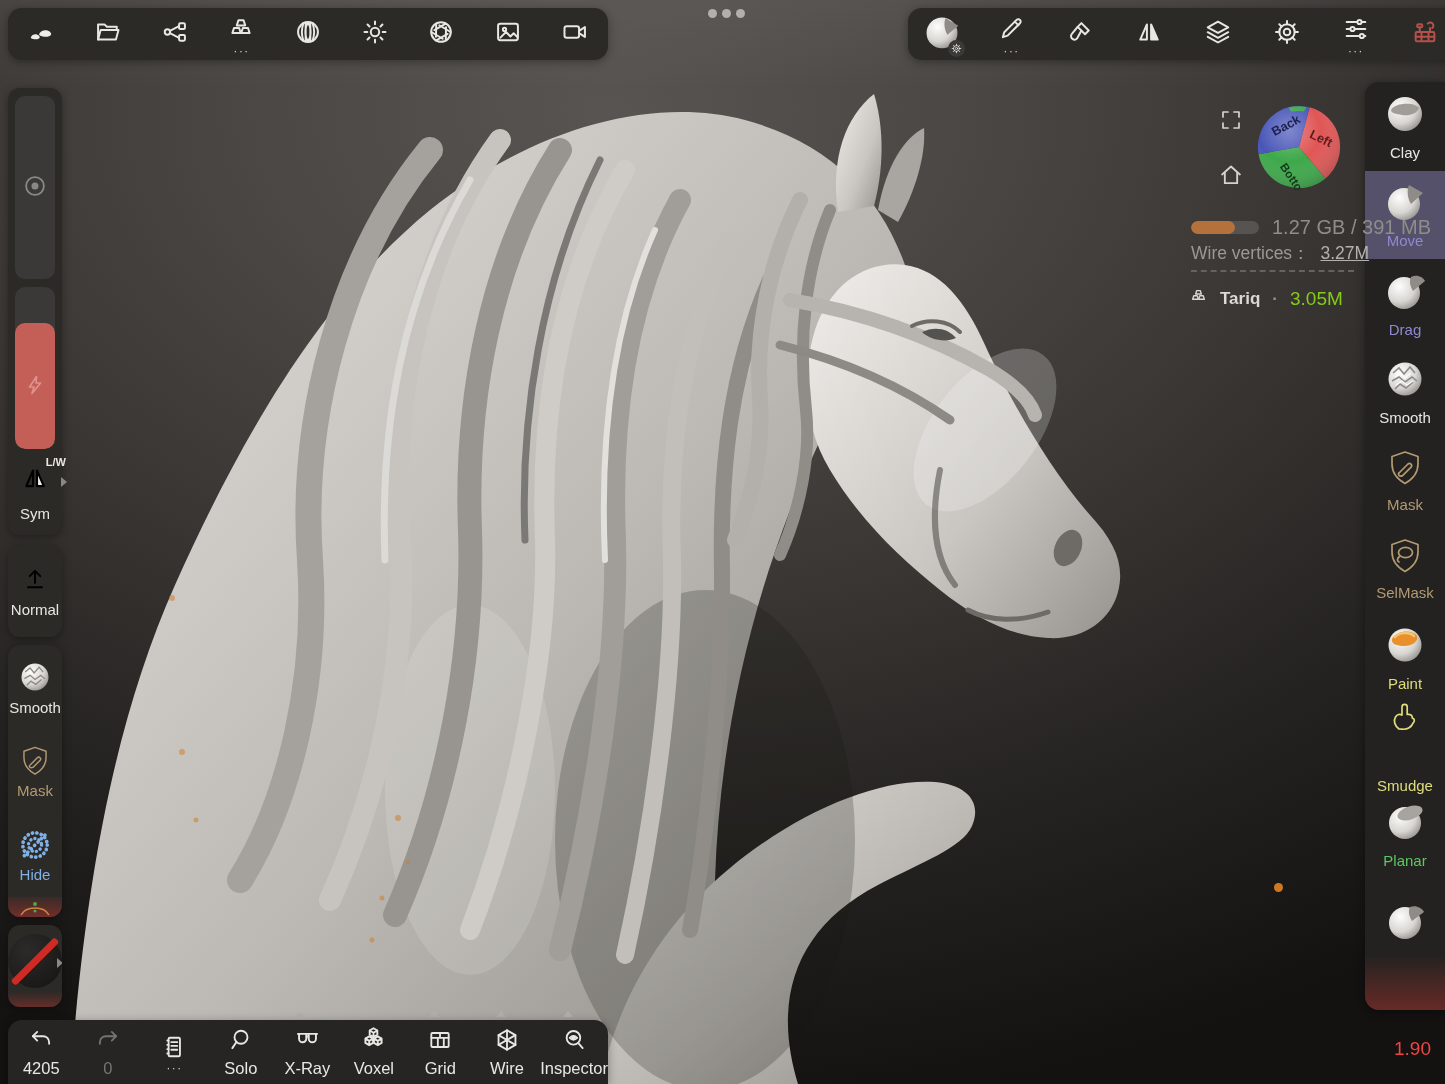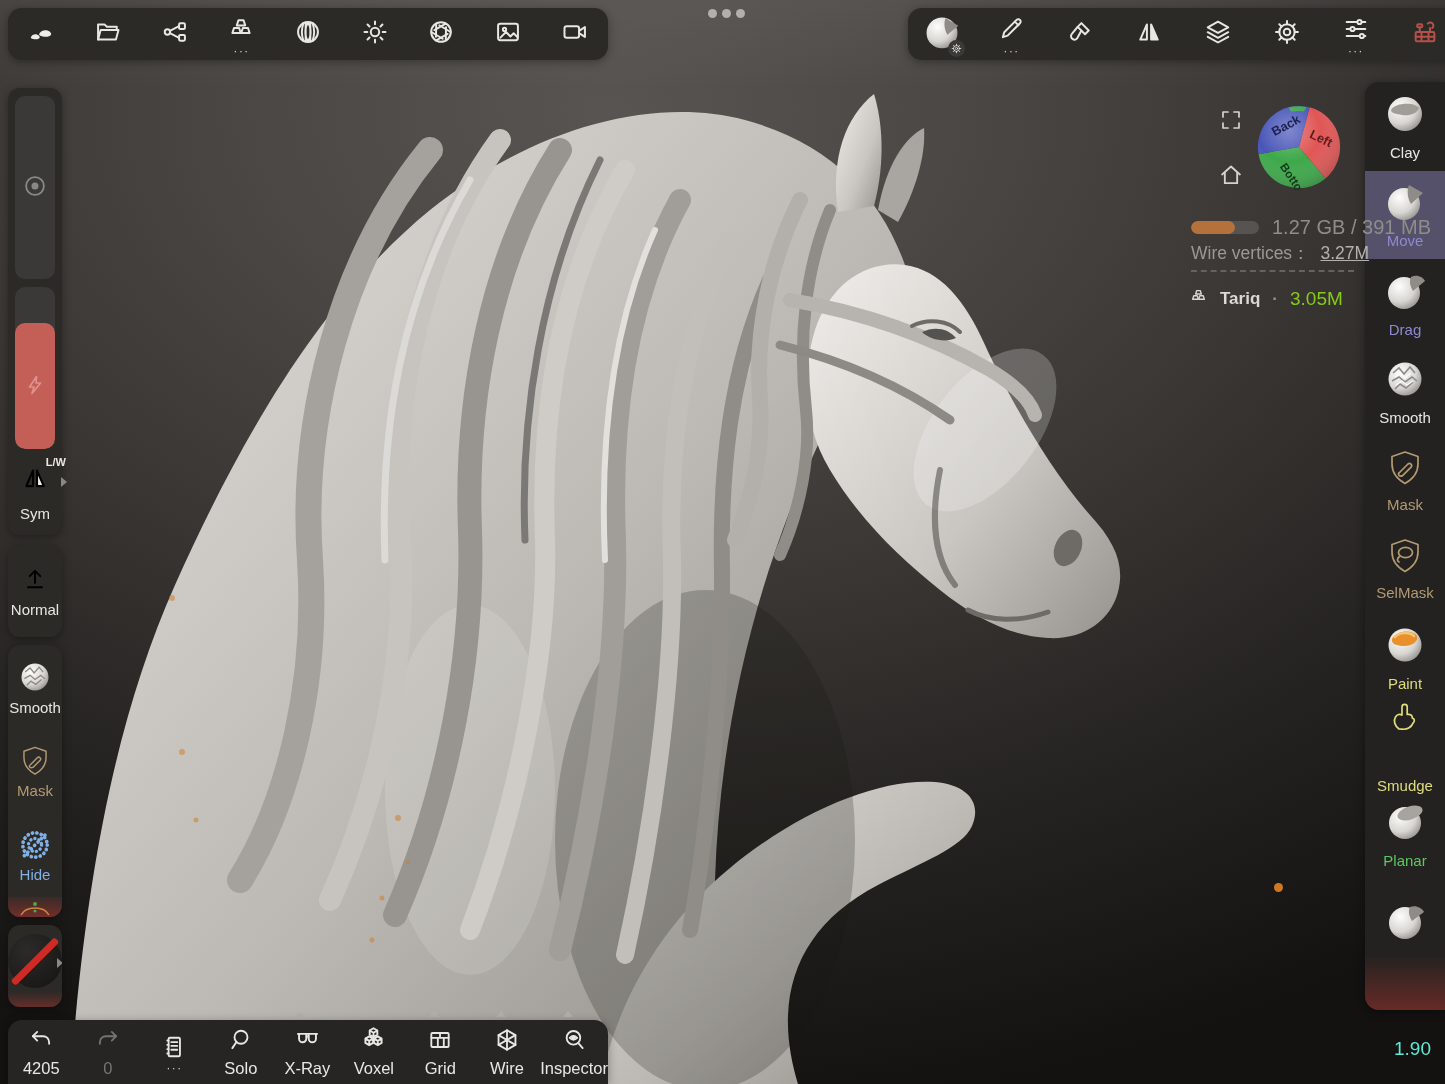--- a/index.html
+++ b/index.html
@@ -51,21 +51,21 @@
   .caret{position:absolute;top:1011px;width:0;height:0;border-left:5px solid transparent;border-right:5px solid transparent;border-bottom:6px solid #b3b0ac;}
   
   .hud{position:absolute;color:#d5d3cf;}
   .stat-row{position:absolute;white-space:nowrap;}
   .membar{position:absolute;left:1191px;top:221px;width:68px;height:13px;border-radius:7px;background:#565350;overflow:hidden;}
   .membar .fill{height:100%;width:65%;border-radius:7px;background:#b5713c;}
   .dashline{position:absolute;left:1191px;top:270px;width:163px;border-top:2px dashed #66635f;}
   .handle{position:absolute;left:708px;top:9px;display:flex;gap:5px;}
   .handle i{width:9px;height:9px;border-radius:50%;background:#b2afac;}
   .odot{position:absolute;left:1274px;top:883px;width:9px;height:9px;border-radius:50%;background:#d07820;}
-  .zoomlv{position:absolute;right:14px;top:1038px;font-size:19px;color:#5eead4;}
+  .zoomlv{position:absolute;right:14px;top:1038px;font-size:19px;color:#ef4444;}
   text{font-family:"Liberation Sans",sans-serif;}
 </style>
 </head>
 <body>
 
 <div class="viewport">
   <svg width="1445" height="1084" viewBox="0 0 1445 1084">
     <defs>
       <linearGradient id="gBody" x1="0" y1="0" x2="1" y2="1">
         <stop offset="0" stop-color="#e3e1dd"></stop>

